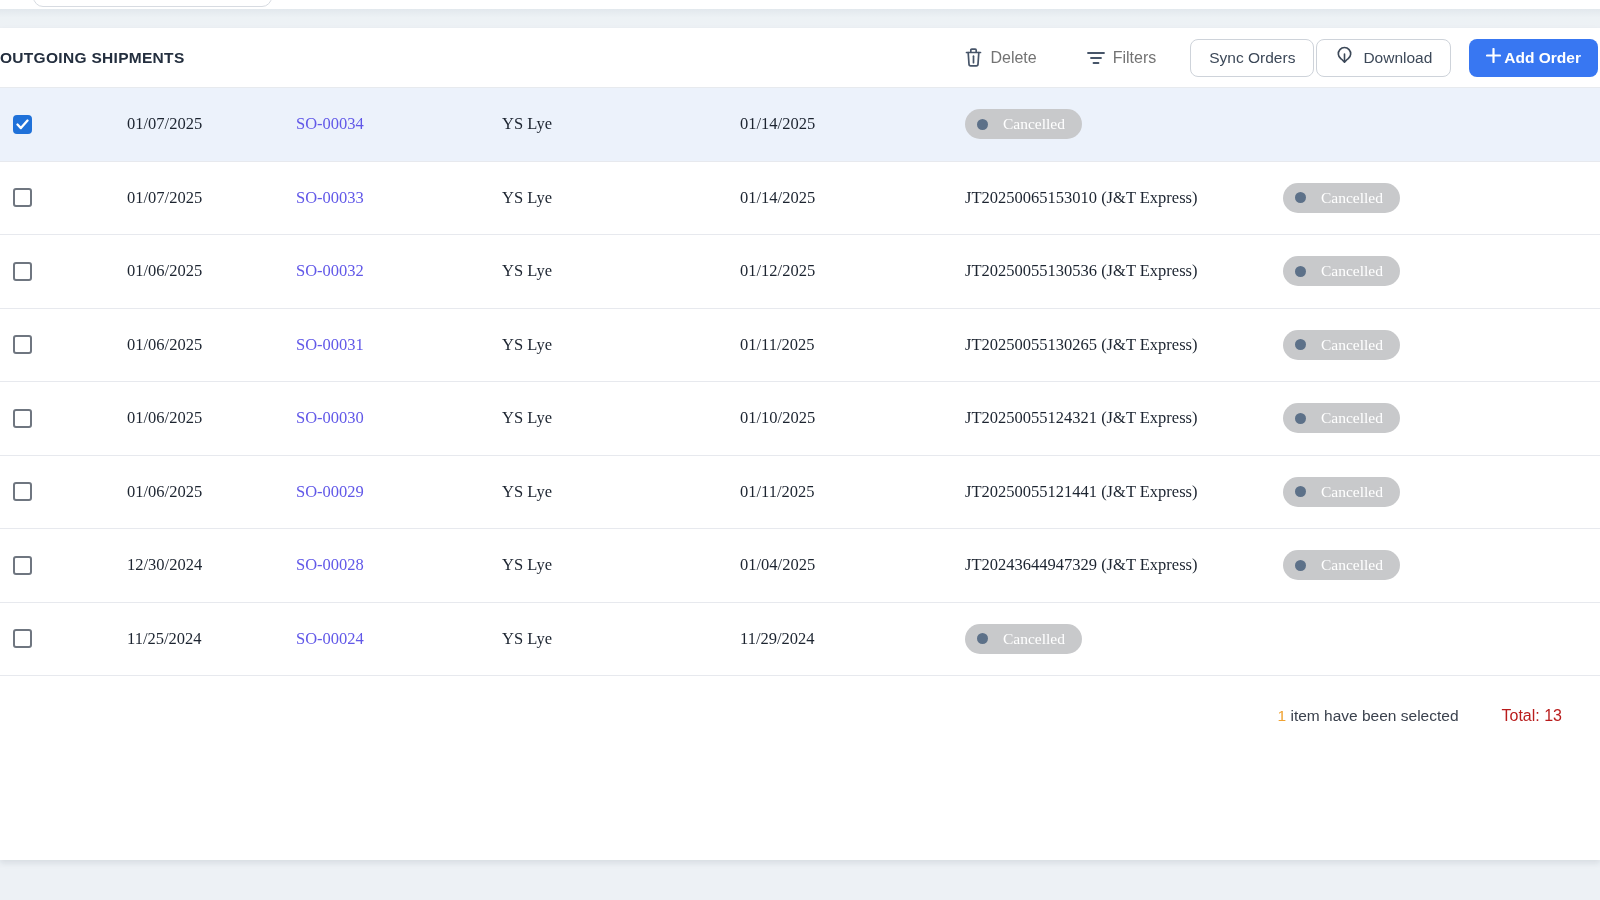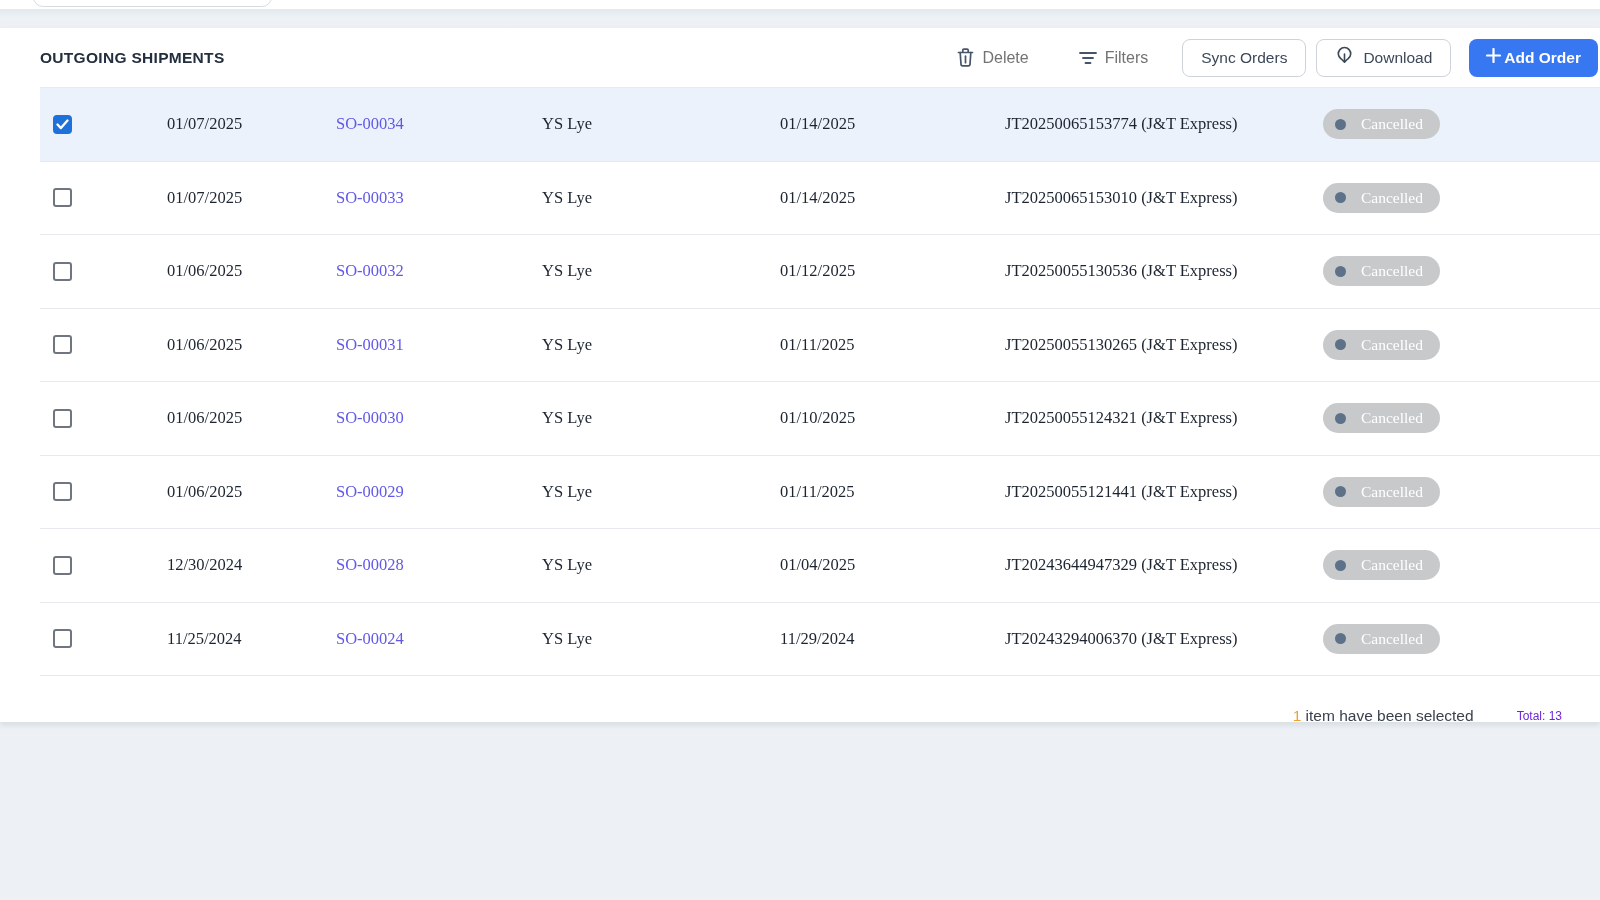--- a/index.html
+++ b/index.html
@@ -13,23 +13,22 @@
   .top-strip { position:relative; height:9px; background:#ffffff; overflow:hidden; }
   .partial-input {
     position:absolute; left:33px; top:-14px; width:239px; height:21px;
     background:#fff; border:1px solid #d7dbe1; border-radius:10px;
   }
   .gap-band {
     height:19px;
     background:linear-gradient(to bottom,#e2e8ed 0%, #edf2f5 45%, #edf1f5 100%);
   }
   .card {
-    background:#ffffff; width:1600px; height:694px;
+    background:#ffffff; width:1600px; height:832px;
     box-shadow:0 3px 6px rgba(20,40,60,.10);
-    padding-left:40px;
   }
   
   .toolbar {
     height:60px; display:flex; align-items:center; justify-content:space-between;
     padding:0 2px 0 0; border-bottom:1px solid #e7eaee;
   }
   .page-title {
     font-size:15.5px; font-weight:600; letter-spacing:.3px; color:#232e3e;
   }
   .actions { display:flex; align-items:center; }
@@ -38,21 +37,21 @@
     color:#737373; font-size:16px; font-family:inherit; cursor:pointer;
   }
   .text-btn svg { display:block; }
   .btn-delete { margin-right:50px; }
   .btn-filters { margin-right:34px; }
   .outline-btn {
     height:38px; display:flex; align-items:center; gap:9px; padding:0 18px;
     background:#fff; border:1px solid #ced3da; border-radius:8px;
     color:#3c4858; font-size:15.5px; font-family:inherit; cursor:pointer;
   }
-  .btn-sync { margin-right:10px; }
+  .btn-sync { margin-right:2px; }
   .btn-download { margin-right:18px; }
   .primary-btn {
     height:38px; display:flex; align-items:center; gap:3px; padding:0 17px;
     background:var(--btn-blue); border:none; border-radius:8px;
     color:#fff; font-size:15.5px; font-weight:600; font-family:inherit; cursor:pointer;
   }
   
   .grid-row {
     display:grid;
     grid-template-columns:127px 169px 206px 238px 225px 318px 317px;
@@ -94,21 +93,21 @@
   .pill .pill-label {
     font-family:"Liberation Serif", serif; font-size:15.5px; color:#ffffff;
   }
   
   .tfooter {
     height:80px; display:flex; align-items:center; justify-content:flex-end;
     gap:43px; padding-right:38px;
   }
   .sel-text { font-size:15.5px; color:#3a414d; }
   .sel-text .num { color:var(--orange); }
-  .total-text { font-size:12px; color:#6d28d9; }
+  .total-text { font-size:16px; color:#b91c1c; }
 </style>
 </head>
 <body style="--accent: #1f71d9; --btn-blue: #3877f2; --link: #6158e8; --row-sel: #ecf2fb; --pill-bg: #c8c9cb; --dot: #5d7189; --orange: #f0a231;">
 
 <div class="top-strip">
   <div class="partial-input"></div>
 </div>
 <div class="gap-band"></div>
 
 <div class="card">
@@ -170,21 +169,20 @@
           <svg class="glyph-check" width="13" height="11" viewBox="0 0 13 11" fill="none" stroke="#ffffff" stroke-width="2.3" stroke-linecap="round" stroke-linejoin="round">
               <path d="M1.5 5.5l3.4 3.6L11.5 1.5"></path>
             </svg>
 
         </span>
       </div>
       <div class="td">01/07/2025</div>
       <div class="td"><a class="so-link">SO-00034</a></div>
       <div class="td">YS Lye</div>
       <div class="td">01/14/2025</div>
-      <div class="td">JT20250065153774 (J&amp;T Express)</div>
       <div class="td">
         <span class="pill">
           <span class="dot"></span>
           <span class="pill-label">Cancelled</span>
         </span>
       </div>
     </div>
 
     <div class="trow grid-row">
       <div class="col-check">
@@ -310,21 +308,20 @@
       <div class="col-check">
         <span class="checkbox">
           
           
         </span>
       </div>
       <div class="td">11/25/2024</div>
       <div class="td"><a class="so-link">SO-00024</a></div>
       <div class="td">YS Lye</div>
       <div class="td">11/29/2024</div>
-      <div class="td">JT20243294006370 (J&amp;T Express)</div>
       <div class="td">
         <span class="pill">
           <span class="dot"></span>
           <span class="pill-label">Cancelled</span>
         </span>
       </div>
     </div>
   </div>
 
   <div class="tfooter">

